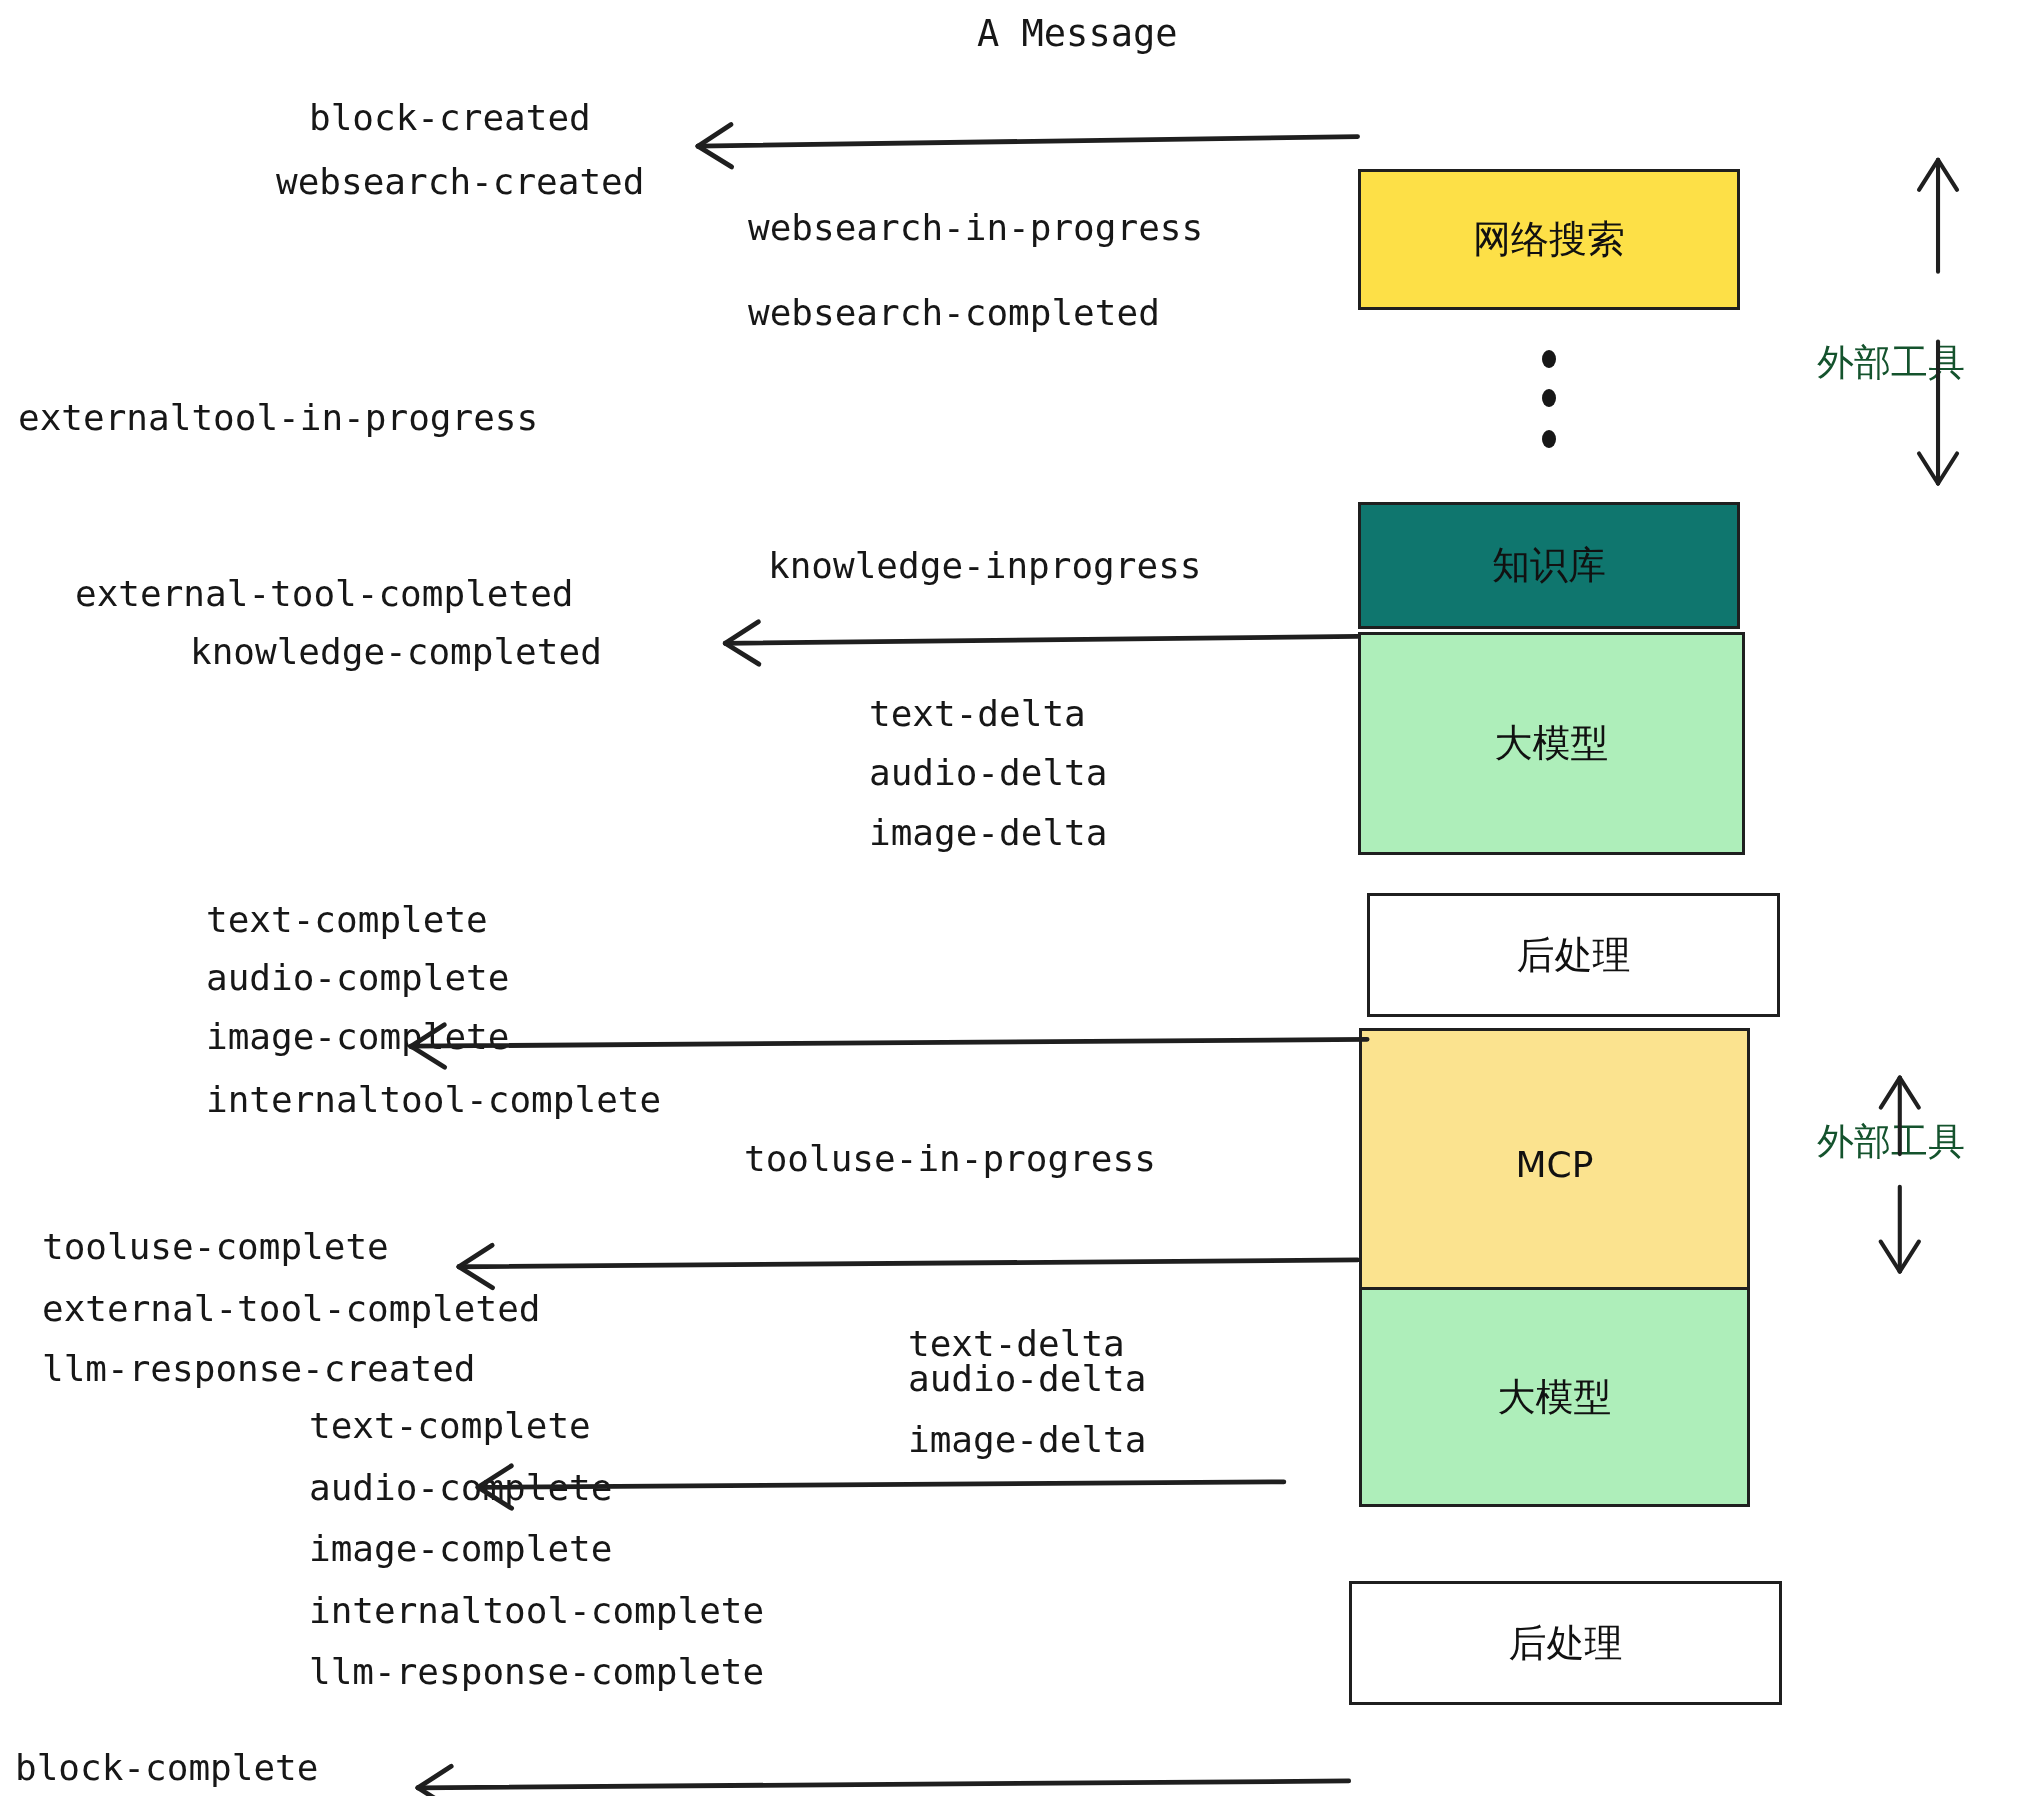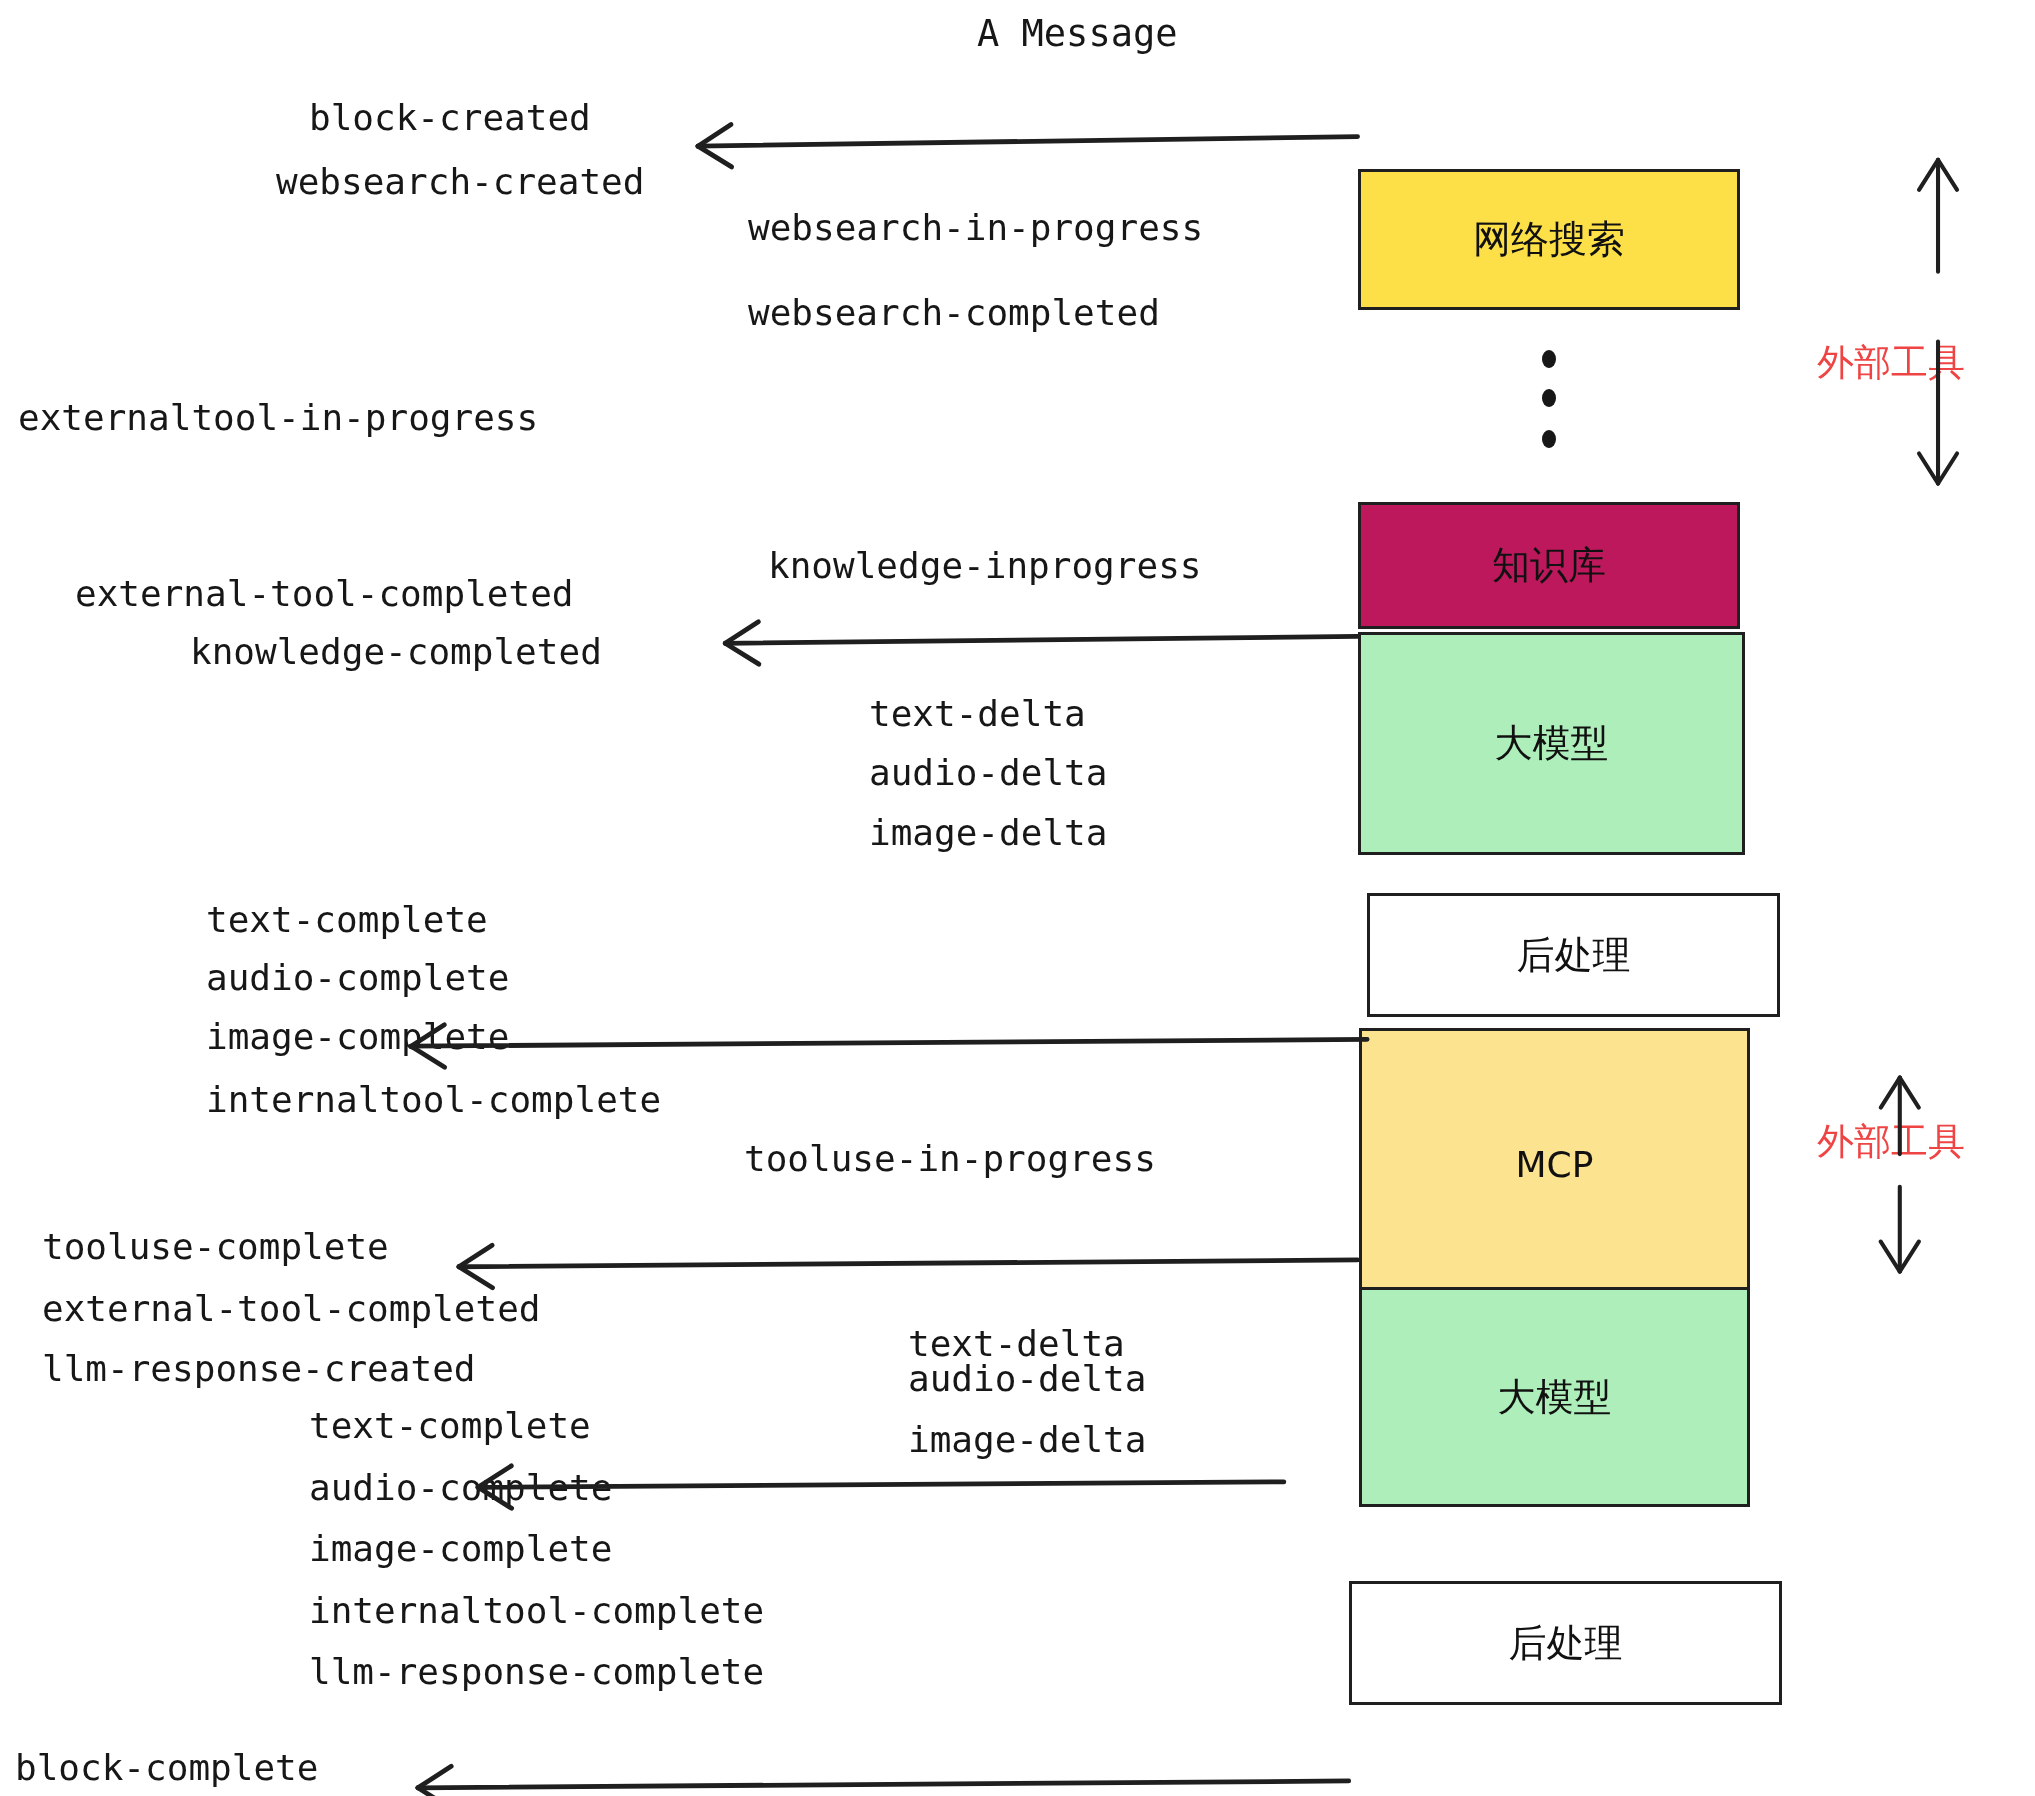--- a/index.html
+++ b/index.html
@@ -3,40 +3,40 @@
 <meta charset="utf-8">
 <style>
   html,body{margin:0;padding:0;background:#fff;}
   #root{position:relative;width:2035px;height:1796px;background:#fff;overflow:hidden;
         font-family:"DejaVu Sans Mono","Liberation Mono",monospace;color:#1a1a1a;}
   .lbl{position:absolute;white-space:pre;font-family:"DejaVu Sans Mono","Liberation Mono",monospace;
        font-size:36px;line-height:1;color:#171717;letter-spacing:0px;}
   .title{position:absolute;font-size:37px;white-space:pre;color:#171717;
          font-family:"DejaVu Sans Mono","Liberation Mono",monospace;}
   .cjk{position:absolute;font-family:"DejaVu Sans","Liberation Sans",sans-serif;
-       font-size:37px;color:#ef4444;white-space:pre;font-weight:400;}
+       font-size:37px;color:#14532d;white-space:pre;font-weight:400;}
   .box{position:absolute;border:3.4px solid #1f1f1f;box-sizing:border-box;
        display:flex;align-items:center;justify-content:center;}
   .box span{font-family:"DejaVu Sans","Liberation Sans",sans-serif;font-size:38px;color:#111;}
   .box.mcp span{font-family:"DejaVu Sans","Liberation Sans",sans-serif;font-size:36px;}
   svg.ov{position:absolute;left:0;top:0;width:2035px;height:1796px;pointer-events:none;}
   .dot{position:absolute;width:13.7px;height:18px;border-radius:50%;background:#171717;}
 </style>
 </head>
 <body>
 
 <div id="root">
 
   <div class="title" style="left:977px;top:12.3px;">A Message</div>
 
   <div id="box-layer">
       <div class="box" style="left: 1358px; top: 169px; width: 382px; height: 141px; background: #fde047;">
         <span>网络搜索</span>
       </div>
-      <div class="box" style="left: 1358px; top: 502px; width: 382px; height: 127px; background: #be185d;">
+      <div class="box" style="left: 1358px; top: 502px; width: 382px; height: 127px; background: #0f766e;">
         <span>知识库</span>
       </div>
       <div class="box" style="left: 1358px; top: 632px; width: 387px; height: 223px; background: rgb(174, 238, 186);">
         <span>大模型</span>
       </div>
       <div class="box" style="left: 1367px; top: 893px; width: 413px; height: 124px; background: rgb(255, 255, 255);">
         <span>后处理</span>
       </div>
       <div class="box mcp" style="left: 1359px; top: 1028px; width: 391px; height: 272px; background: rgb(251, 227, 143);">
         <span>MCP</span>

